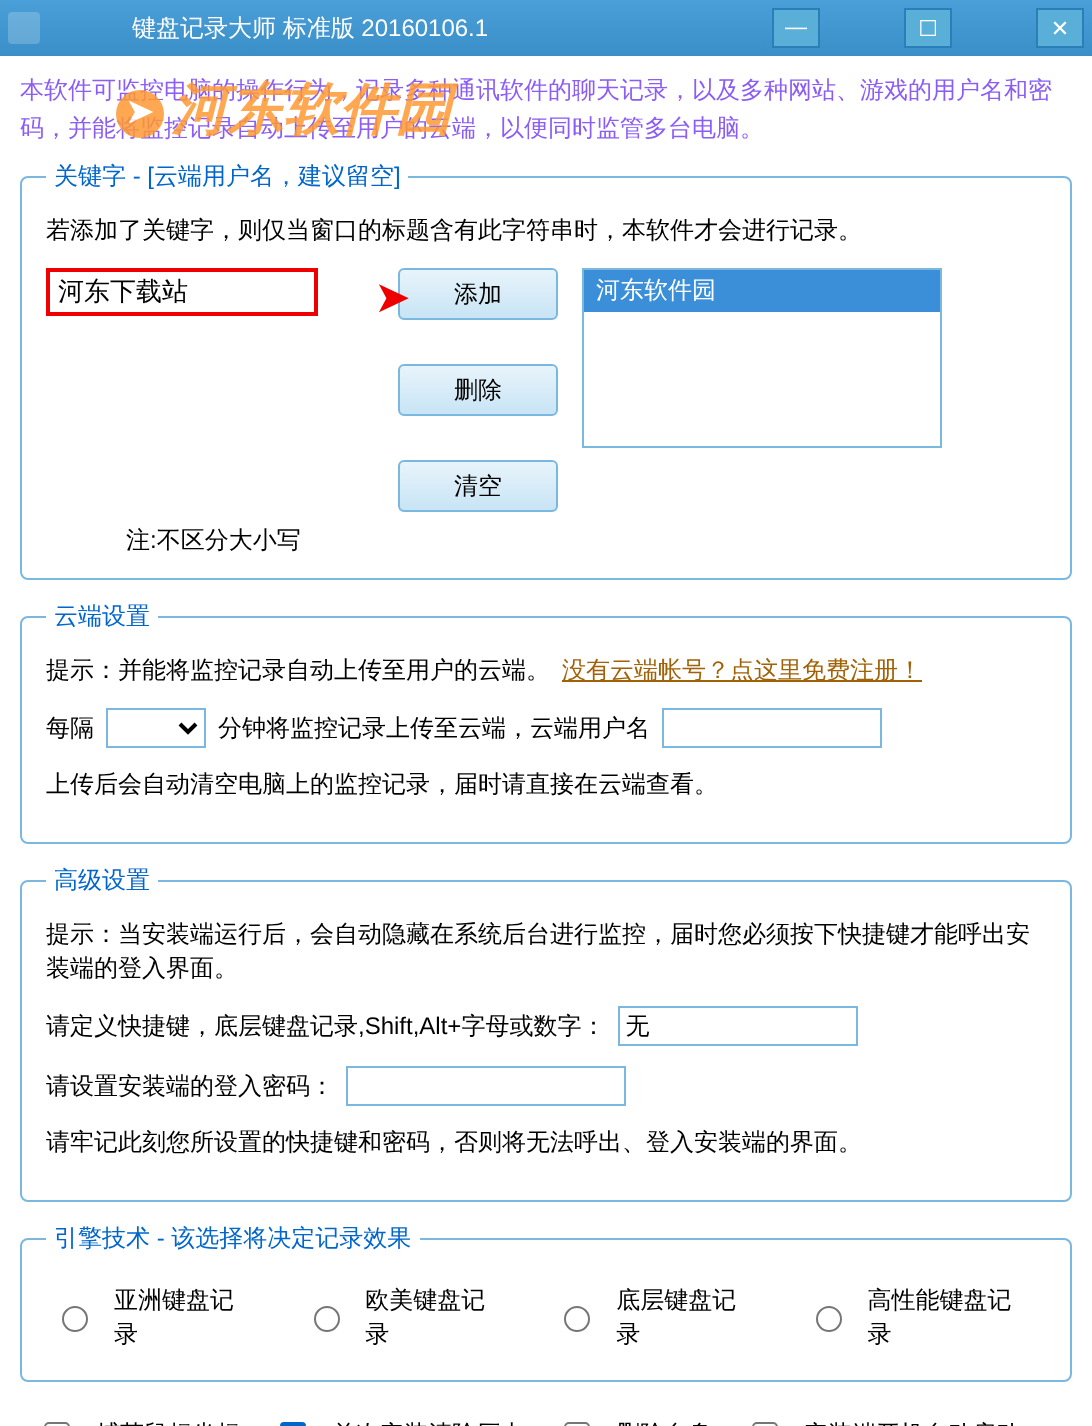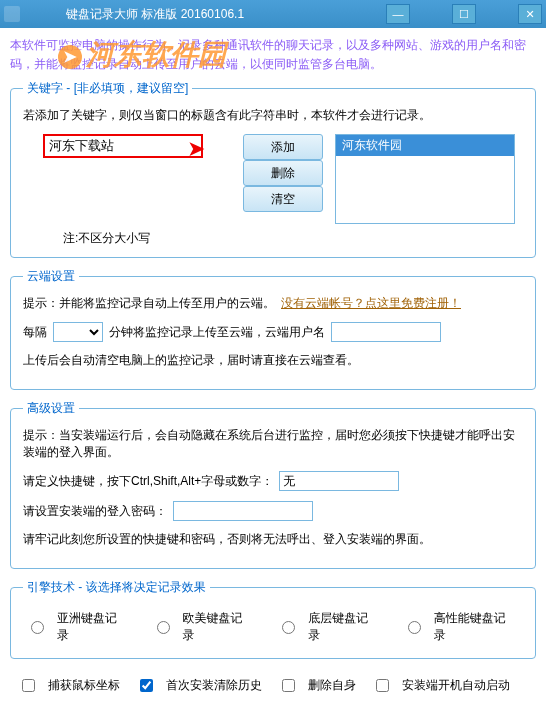--- a/index.html
+++ b/index.html
@@ -12,23 +12,23 @@
 .watermark { position: relative; }
 .watermark-text { position: absolute; top: 8px; left: 10px; font-size: 28px; font-style: italic; color: #ff9933; font-weight: bold; opacity: 0.85; z-index: 5; margin-left: 48px; }
 .watermark-icon { display:inline-block; width:24px; height:24px; border-radius:50%; background:#ff9933; vertical-align:middle; margin-right:4px; font-size:16px; color:#fff; text-align:center; line-height:24px; font-style:normal;}
 .content { padding: 8px 10px; }
 .intro { font-size: 12px; line-height: 1.6; color: #8b5cf6; margin-bottom: 6px; }
 .usage { font-size: 12px; line-height: 1.6; color: #000; margin-bottom: 8px; }
 fieldset { border: 1px solid #7ab8e0; border-radius: 4px; padding: 10px 12px; margin-bottom: 10px; }
 legend { color: #0066cc; padding: 0 4px; font-size: 12px; }
 .kw-desc { font-size: 12px; color: #000; margin-bottom: 10px; }
 .kw-row { display: flex; gap: 0; align-items: flex-start; position: relative; }
-.kw-input { width: 160px; height: 24px; border: 2px solid #e00; padding: 2px 4px; font-size: 13px; margin-left: 20px; }
+.kw-input { width: 136px; height: 24px; border: 2px solid #e00; padding: 2px 4px; font-size: 13px; }
 .arrow-red { position: absolute; left: 164px; top: 2px; color: #e00; font-size: 22px; z-index: 3; }
-.kw-btns { display: flex; flex-direction: column; gap: 0; margin-left: 40px; }
+.kw-btns { display: flex; flex-direction: column; gap: 22px; margin-left: 40px; }
 .kw-btn { width: 80px; height: 26px; background: linear-gradient(#e8f4fb, #c8e4f5); border: 1px solid #7ab8e0; border-radius: 3px; cursor: pointer; font-size: 12px; }
 .kw-list { width: 180px; height: 90px; border: 1px solid #7ab8e0; margin-left: 12px; background: #fff; overflow: auto; }
 .kw-item { background: #3a8fd8; color: #fff; padding: 2px 6px; font-size: 12px; }
 .kw-note { margin-top: 6px; font-size: 12px; color: #000; margin-left: 40px; }
 .cloud-row { display: flex; align-items: center; gap: 6px; margin-bottom: 10px; font-size: 12px; flex-wrap: wrap; }
 .link { color: #a16207; text-decoration: underline; cursor: pointer; }
 .sel { width: 50px; height: 20px; border: 1px solid #7ab8e0; background: #fff; }
 .txt-input { height: 20px; border: 1px solid #7ab8e0; padding: 1px 3px; font-size: 12px; }
 .adv-row { margin-bottom: 10px; font-size: 12px; display: flex; align-items: center; gap: 6px; flex-wrap: wrap; }
 .hotkey-input { width: 120px; }
@@ -51,21 +51,21 @@
 </div>
 
 <div class="watermark">
   <div class="watermark-text"><span class="watermark-icon">➤</span><span>河东软件园</span></div>
 </div>
 
 <div class="content">
   <div class="intro">本软件可监控电脑的操作行为，记录多种通讯软件的聊天记录，以及多种网站、游戏的用户名和密码，并能将监控记录自动上传至用户的云端，以便同时监管多台电脑。</div>
 
   <fieldset>
-    <legend>关键字 - [非必填项，建议留空]</legend>
+    <legend>关键字 - [云端用户名，建议留空]</legend>
     <div class="kw-desc">若添加了关键字，则仅当窗口的标题含有此字符串时，本软件才会进行记录。</div>
     <div class="kw-row">
       <input class="kw-input" type="text" value="河东下载站" style="">
       <span class="arrow-red">➤</span>
       <div class="kw-btns">
         <button class="kw-btn">添加</button>
         <button class="kw-btn">删除</button>
         <button class="kw-btn">清空</button>
       </div>
       <div class="kw-list">
@@ -89,21 +89,21 @@
     </div>
     <div class="cloud-row">
       <span>上传后会自动清空电脑上的监控记录，届时请直接在云端查看。</span>
     </div>
   </fieldset>
 
   <fieldset>
     <legend>高级设置</legend>
     <div class="adv-row">提示：当安装端运行后，会自动隐藏在系统后台进行监控，届时您必须按下快捷键才能呼出安装端的登入界面。</div>
     <div class="adv-row">
-      <span>请定义快捷键，按下Ctrl,Shift,Alt+字母或数字：</span>
+      <span>请定义快捷键，底层键盘记录,Shift,Alt+字母或数字：</span>
       <input class="txt-input hotkey-input" type="text" value="无" style="">
     </div>
     <div class="adv-row">
       <span>请设置安装端的登入密码：</span>
       <input class="txt-input pwd-input" type="password" style="">
     </div>
     <div class="adv-row">请牢记此刻您所设置的快捷键和密码，否则将无法呼出、登入安装端的界面。</div>
   </fieldset>
 
   <fieldset>

